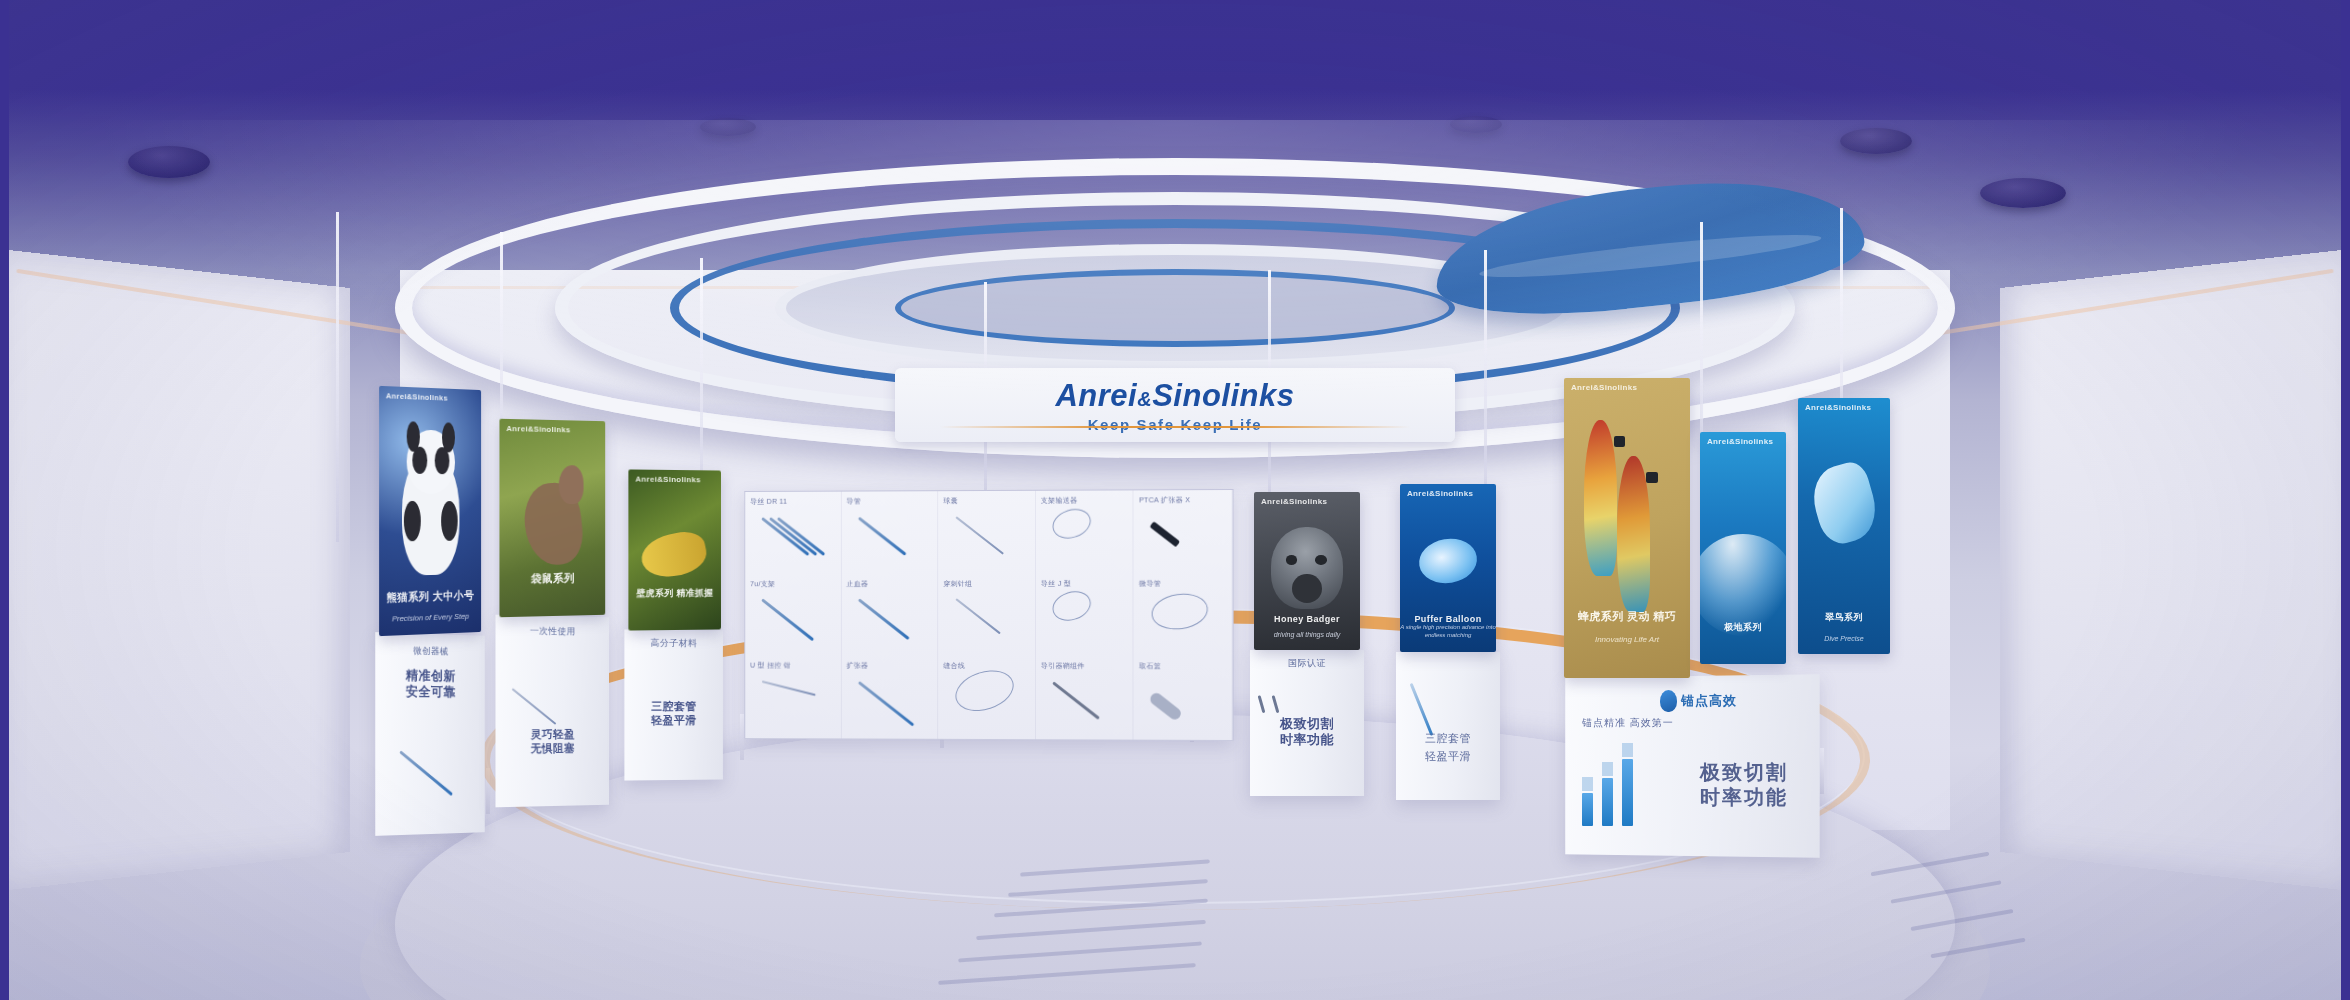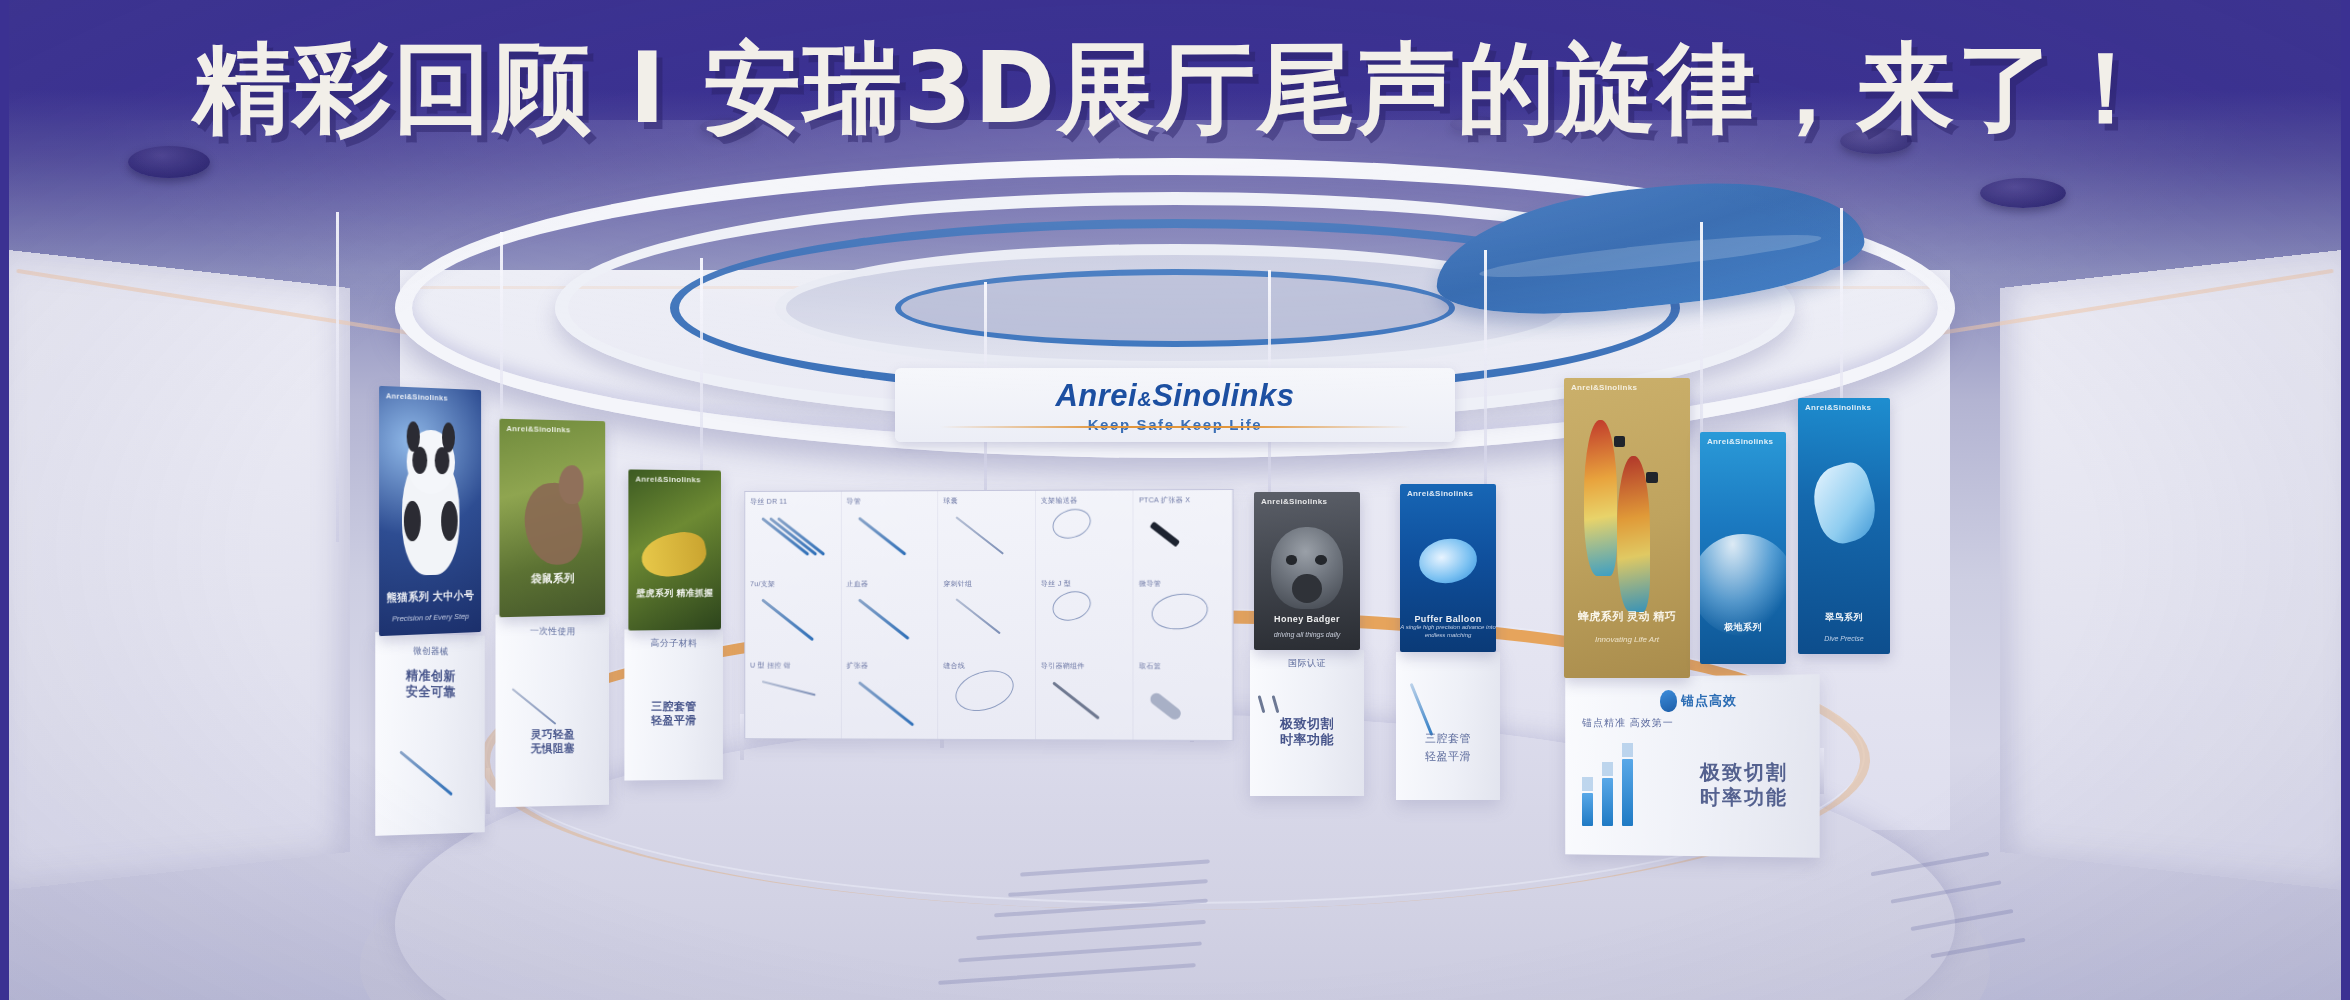--- a/index.html
+++ b/index.html
@@ -700,20 +700,17 @@
     <div class="floor-line" style="left:1870px; top:862px; width:120px; transform:rotate(-10deg);"></div>
     <div class="floor-line" style="left:1890px; top:890px; width:112px; transform:rotate(-10deg);"></div>
     <div class="floor-line" style="left:1910px; top:918px; width:104px; transform:rotate(-10deg);"></div>
     <div class="floor-line" style="left:1930px; top:946px; width:96px;  transform:rotate(-10deg);"></div>
 
   </div>
 
   <div id="glare"></div>
   <div id="vignette"></div>
 
-  <div id="title-bar">
-    <div id="headline">精彩回顾 I 安瑞3D展厅尾声的旋律，来了！</div>
-  </div>
 
   <div class="edge-border left"></div>
   <div class="edge-border right"></div>
 
 </div>
 
 </body></html>

